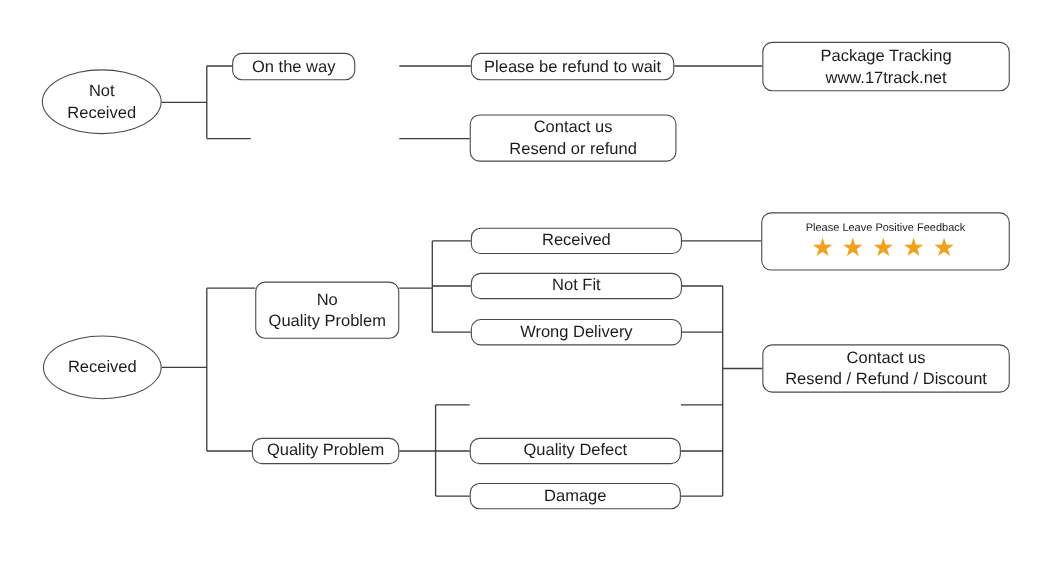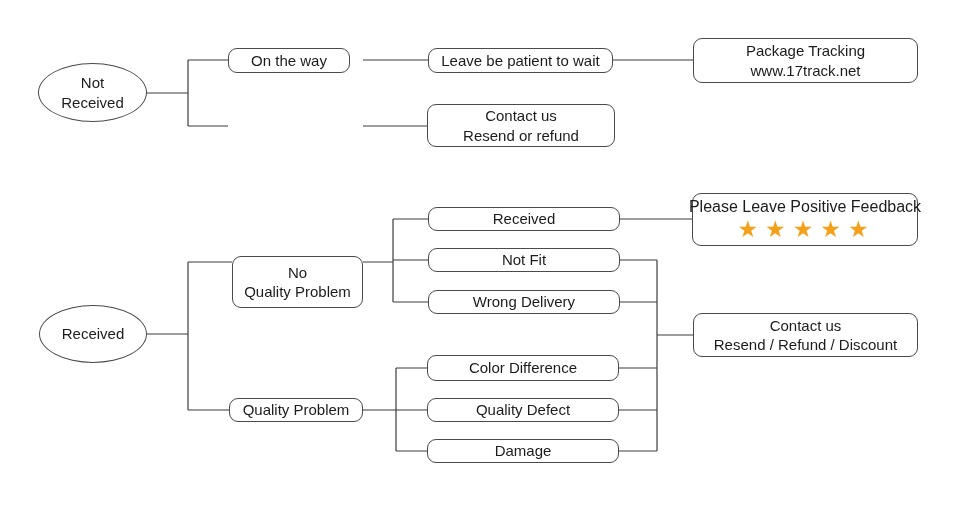--- a/index.html
+++ b/index.html
@@ -34,21 +34,21 @@
     text-align: center;
     color: #1c1c1c;
     font-size: 15px;
     line-height: 1.3;
     white-space: nowrap;
   }
   .ellipse {
     border-radius: 50%;
   }
   .feedback-label {
-    font-size: 16px;
+    font-size: 10px;
     line-height: 1.15;
   }
   .stars {
     color: #F5A01B;
     font-size: 23px;
     line-height: 1;
     letter-spacing: 7px;
     margin-top: 1px;
     text-indent: 3px;
   }
@@ -64,26 +64,26 @@
     <path d="M363 262 H393 M393 219 V302 M393 219 H428 M393 260 H428 M393 302 H428 M620 219 H692"></path>
     <path d="M363 410 H396 M396 368 V451 M396 368 H427 M396 410 H427 M396 451 H427"></path>
     <path d="M620 260 H657 M620 302 H657 M619 368 H657 M619 410 H657 M619 451 H657 M657 260 V451 M657 335 H693"></path>
   </svg>
 
   <div class="node ellipse" style="left:38px;top:63px;width:109px;height:59px">
     <div>Not</div>
     <div>Received</div>
   </div>
 
-  <div class="node" style="left:228px;top:48px;width:122px;height:25px">
+  <div class="node" style="left:211px;top:48px;width:112px;height:25px">
     <div>On the way</div>
   </div>
 
   <div class="node" style="left:428px;top:48px;width:185px;height:25px">
-    <div>Leave be patient to wait</div>
+    <div>Please be refund to wait</div>
   </div>
 
   <div class="node" style="left:693px;top:38px;width:225px;height:45px">
     <div>Package Tracking</div>
     <div>www.17track.net</div>
   </div>
 
 
   <div class="node" style="left:427px;top:104px;width:188px;height:43px">
     <div>Contact us</div>
@@ -113,23 +113,20 @@
   </div>
 
   <div class="node" style="left:428px;top:290px;width:192px;height:24px">
     <div>Wrong Delivery</div>
   </div>
 
   <div class="node" style="left:229px;top:398px;width:134px;height:24px">
     <div>Quality Problem</div>
   </div>
 
-  <div class="node" style="left:427px;top:355px;width:192px;height:26px">
-    <div>Color Difference</div>
-  </div>
 
   <div class="node" style="left:427px;top:439px;width:192px;height:24px">
     <div>Damage</div>
   </div>
 
   <div class="node" style="left:427px;top:398px;width:192px;height:24px">
     <div>Quality Defect</div>
   </div>
 
   <div class="node" style="left:693px;top:313px;width:225px;height:44px">

